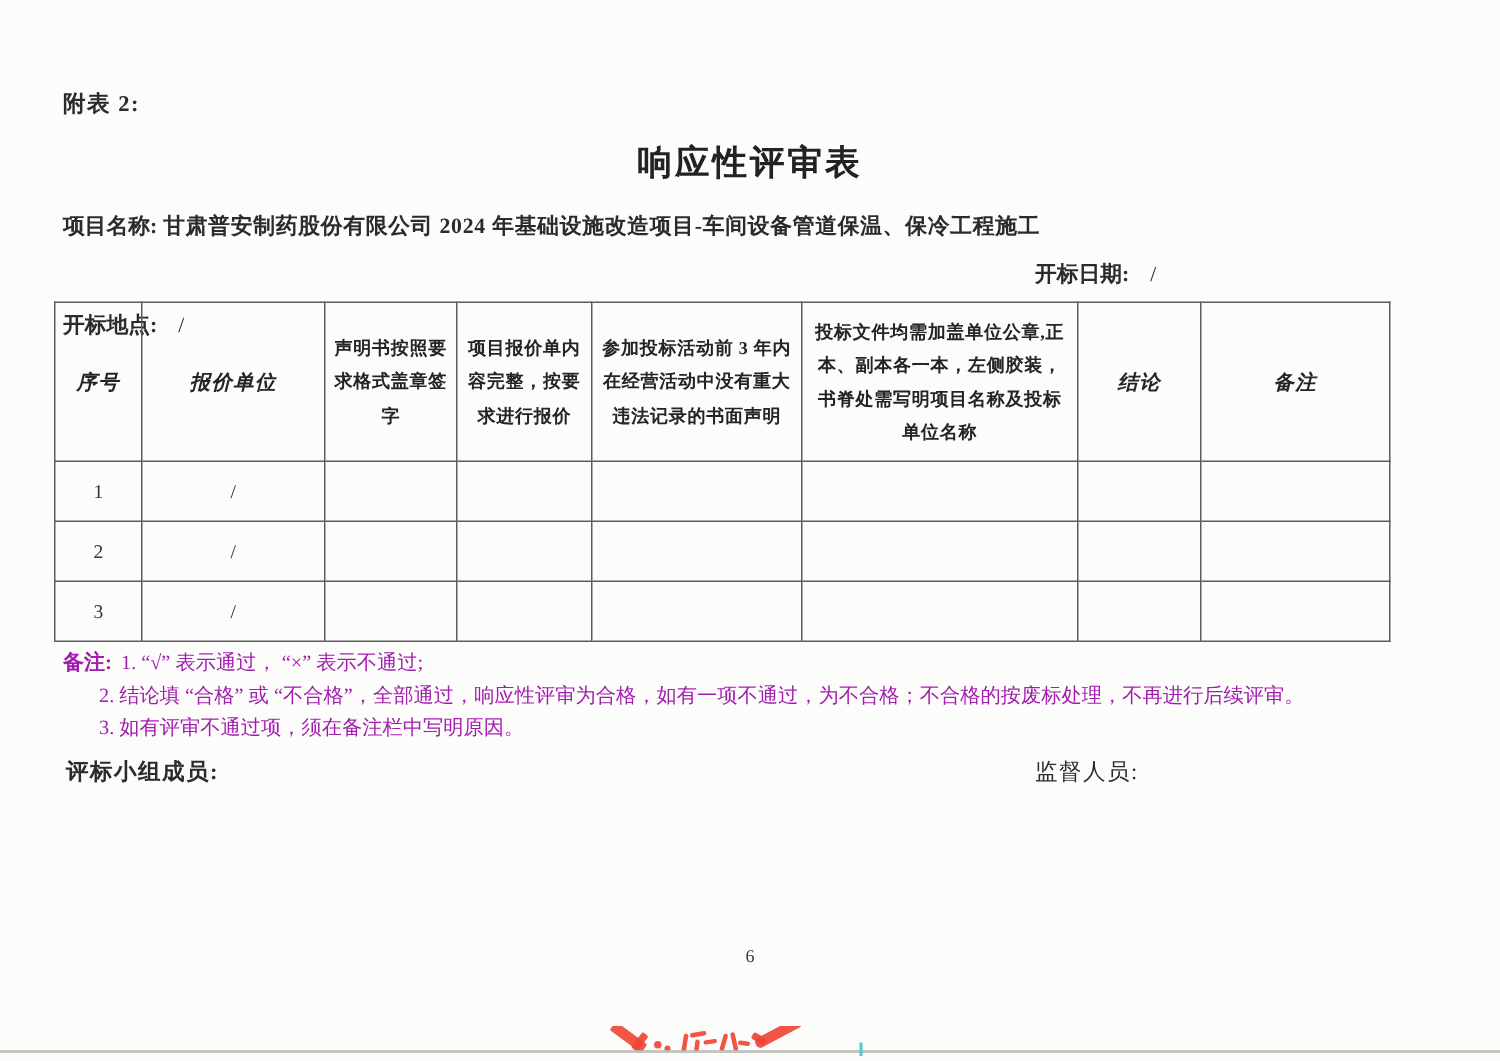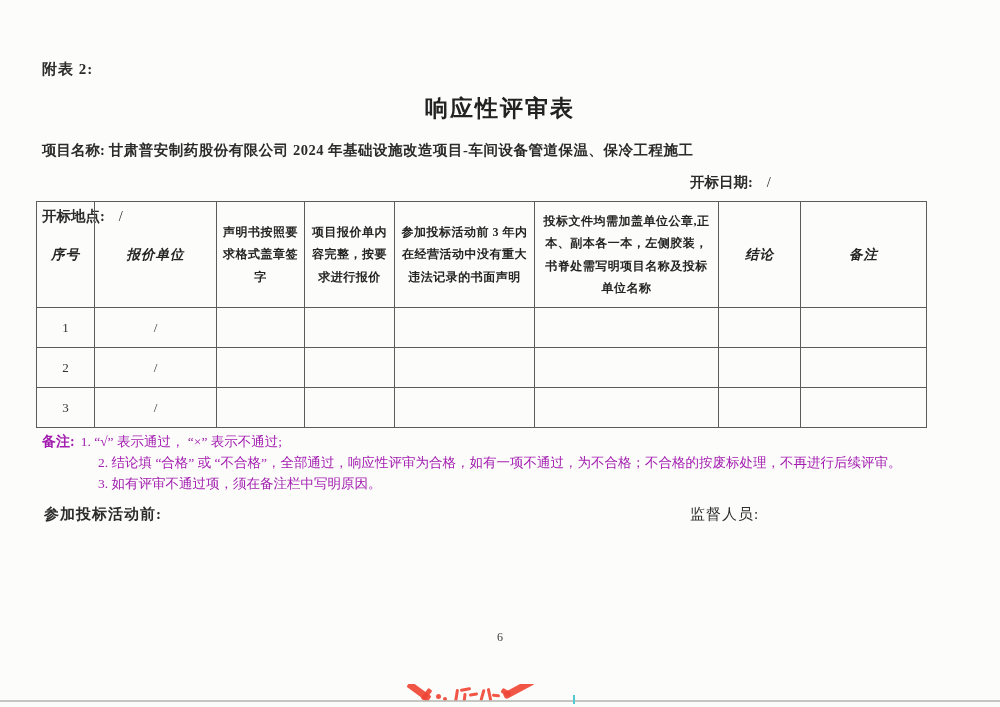--- a/index.html
+++ b/index.html
@@ -34,21 +34,21 @@
   }
   .review-table thead th { height: 106px; font-weight: 700; color: #242424; }
   .review-table tbody td { height: 40px; font-size: 13px; color: #333; }
   th.h-big { font-size: 13.5px; letter-spacing: 1px; font-style: italic; }
   th.h-small { font-size: 12px; line-height: 1.85; padding: 2px 5px; letter-spacing: .5px; margin-left: 11px; }
   th.h-wide { font-size: 12px; line-height: 1.85; padding: 2px 6px; letter-spacing: .5px; }
 
   
   .notes { left: 42px; top: 431px; font-size: 13.5px; line-height: 21px; width: 950px; color: #a21caf; }
   .notes .notes-label { font-weight: 700; font-size: 14px; margin-right: 6px; }
-  .notes .note-indent { margin-left: 56px; }
+  .notes .note-indent { margin-left: 24px; }
 
   
   .footer-left { left: 44px; top: 505px; font-size: 15px; font-weight: 700; letter-spacing: 1px; }
   .footer-right { left: 690px; top: 505px; font-size: 15px; font-weight: 400; letter-spacing: 1px; text-align: right; }
 
   .page-number { left: 0; right: 0; top: 630px; text-align: center; font-size: 12px; color: #3a3a3a; }
 
   
   .scan-bottom-line { left: 0; top: 700px; width: 1000px; height: 2px; background: #b7b7b3; opacity: .8; }
   .scan-cyan-tick { left: 573px; top: 695px; width: 2px; height: 9px; background: #52c9cf; }
@@ -131,21 +131,21 @@
     </tr>
   </tbody>
 </table>
 
 <div class="abs notes">
   <div><span class="notes-label">备注:</span><span>1. “√” 表示通过， “×” 表示不通过;</span></div>
   <div class="note-indent">2. 结论填 “合格” 或 “不合格”，全部通过，响应性评审为合格，如有一项不通过，为不合格；不合格的按废标处理，不再进行后续评审。</div>
   <div class="note-indent">3. 如有评审不通过项，须在备注栏中写明原因。</div>
 </div>
 
-<div class="abs footer-left">参加投标活动前:</div>
+<div class="abs footer-left">评标小组成员:</div>
 <div class="abs footer-right">监督人员:</div>
 
 <div class="abs page-number">6</div>
 
 <div class="abs stamp-clip">
   <div class="s" style="left:4px;  top:4px;  width:26px; height:7px; transform:rotate(36deg);"></div>
   <div class="s" style="left:18px; top:8px;  width:13px; height:5px; transform:rotate(-52deg);"></div>
   <div class="s" style="left:34px; top:10px; width:5px;  height:5px; border-radius:50%;"></div>
   <div class="s" style="left:41px; top:13px; width:4px;  height:4px; border-radius:50%;"></div>
   <div class="s" style="left:53px; top:5px;  width:3px;  height:14px; transform:rotate(9deg);"></div>

